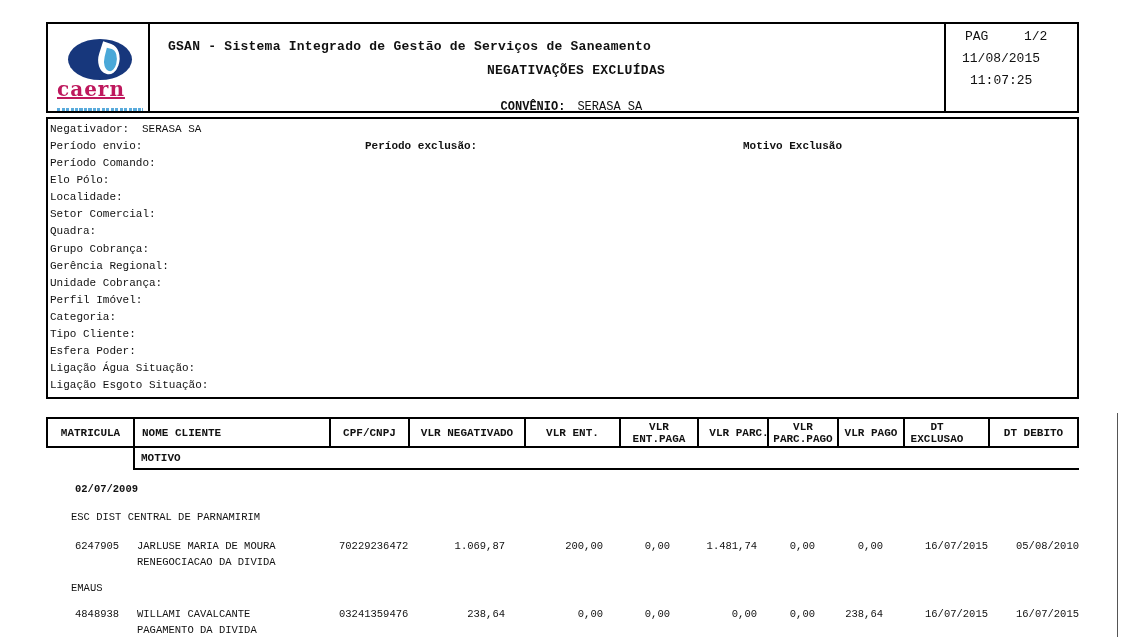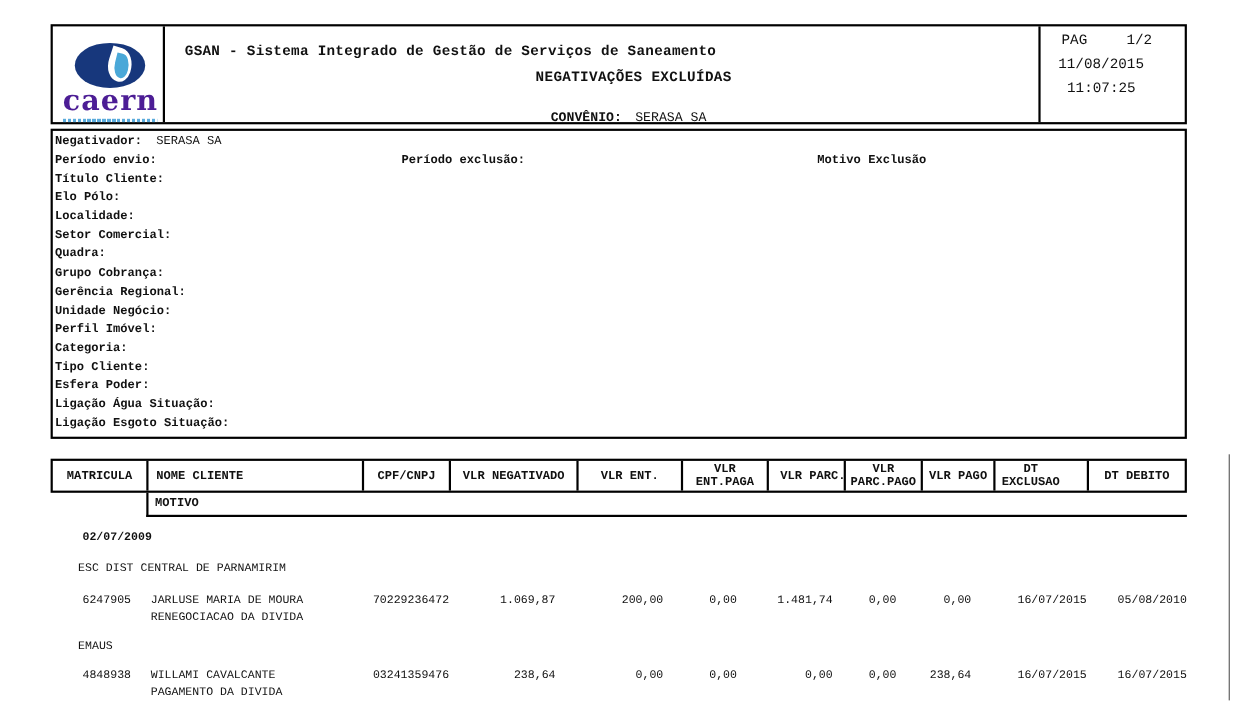--- a/index.html
+++ b/index.html
@@ -11,40 +11,40 @@
   .header-box { position:absolute; left:46px; top:22px; width:1033px; height:91px;
                 border:2px solid #000; display:flex; }
   .logo-cell { width:102px; border-right:2px solid #000; position:relative; }
   .logo-oval { position:absolute; left:20px; top:15px; width:64px; height:41px;
                background:#17377c; border-radius:50%; overflow:hidden; }
   .logo-drop-white { position:absolute; right:12px; top:5px; width:22px; height:30px;
                background:#ffffff; border-radius:0 95% 60% 90%; transform:rotate(18deg); }
   .logo-drop-blue { position:absolute; right:15px; top:10px; width:13px; height:22px;
                background:#4aa8d8; border-radius:0 95% 60% 90%; transform:rotate(14deg); }
   .logo-word { position:absolute; left:9px; top:55px; font-family:"DejaVu Serif", serif;
-               font-weight:bold; font-size:26px; line-height:1; color:#4c1d95; letter-spacing:1px; }
+               font-weight:bold; font-size:20px; line-height:1; color:#be185d; letter-spacing:1px;text-decoration:underline; }
   .logo-tagline { position:absolute; left:9px; top:84px; width:86px; height:3px;
                background:repeating-linear-gradient(90deg,#5aabdc 0 3px,transparent 3px 4.5px); }
   .header-mid { flex:1; position:relative;text-decoration:underline; }
   .h-title1 { position:absolute; left:18px; top:15px; font-size:13px; font-weight:bold; letter-spacing:.25px; white-space:pre; }
   .h-title2 { position:absolute; left:0; top:39px; width:100%; padding-left:58px; text-align:center;
               font-size:13px; font-weight:bold; letter-spacing:.3px; }
   .h-conv   { position:absolute; left:293px; top:62px; font-size:12px; white-space:pre; }
   .h-conv .lbl { font-weight:bold; }
   .h-conv .val { font-weight:normal; margin-left:12px; }
   .pag-cell { width:133px; border-left:2px solid #000; position:relative; font-size:13px; }
   .pag-lbl { position:absolute; left:3px; top:5px; font-weight:normal;margin-left:16px; }
   .pag-val { position:absolute; left:78px; top:5px; }
   .pag-date { position:absolute; left:16px; top:27px; }
   .pag-time { position:absolute; left:24px; top:49px; }
 
   
   .filter-box { position:absolute; left:46px; top:117px; width:1033px; height:282px;
                 border:2px solid #000; font-size:11px; }
-  .f-line { position:absolute; left:2px; white-space:pre; font-weight:bold; }
+  .f-line { position:absolute; left:2px; white-space:pre; font-weight:normal; }
   .f-val  { position:absolute; font-weight:normal; white-space:pre; }
   .f-mid  { position:absolute; left:317px; font-weight:bold; white-space:pre; }
   .f-right{ position:absolute; left:657px; font-weight:bold; white-space:pre;margin-left:38px; }
 
   
   .thead-box { position:absolute; left:46px; top:417px; width:1033px; height:31px; border:2px solid #000; }
   .th-div { position:absolute; top:0; width:2px; height:27px; background:#000; }
   .th-cell { position:absolute; top:0; height:27px; display:flex; align-items:center; justify-content:center;
              text-align:center; font-size:11px; font-weight:bold; line-height:12px; white-space:pre-line; }
   .th-cell.left { justify-content:flex-start; padding-left:7px; text-align:left; }
@@ -102,28 +102,28 @@
       <span class="pag-time">11:07:25</span>
     </div>
   </div>
 
   <div class="filter-box">
     <div class="f-line" style="top:4px">Negativador:</div>
     <div class="f-val" style="left:94px; top:4px">SERASA SA</div>
     <div class="f-line" style="top:21px">Período envio:</div>
     <div class="f-mid" style="top:21px">Período exclusão:</div>
     <div class="f-right" style="top:21px">Motivo Exclusão</div>
-    <div class="f-line" style="top:38px">Título Cliente:</div>
+    <div class="f-line" style="top:38px">Período Comando:</div>
     <div class="f-line" style="top:55px">Elo Pólo:</div>
     <div class="f-line" style="top:72px">Localidade:</div>
     <div class="f-line" style="top:89px">Setor Comercial:</div>
     <div class="f-line" style="top:106px">Quadra:</div>
     <div class="f-line" style="top:124px">Grupo Cobrança:</div>
     <div class="f-line" style="top:141px">Gerência Regional:</div>
-    <div class="f-line" style="top:158px">Unidade Negócio:</div>
+    <div class="f-line" style="top:158px">Unidade Cobrança:</div>
     <div class="f-line" style="top:175px">Perfil Imóvel:</div>
     <div class="f-line" style="top:192px">Categoria:</div>
     <div class="f-line" style="top:209px">Tipo Cliente:</div>
     <div class="f-line" style="top:226px">Esfera Poder:</div>
     <div class="f-line" style="top:243px">Ligação Água Situação:</div>
     <div class="f-line" style="top:260px">Ligação Esgoto Situação:</div>
   </div>
 
   <div class="thead-box">
     <div class="th-div" style="left:85px"></div>

